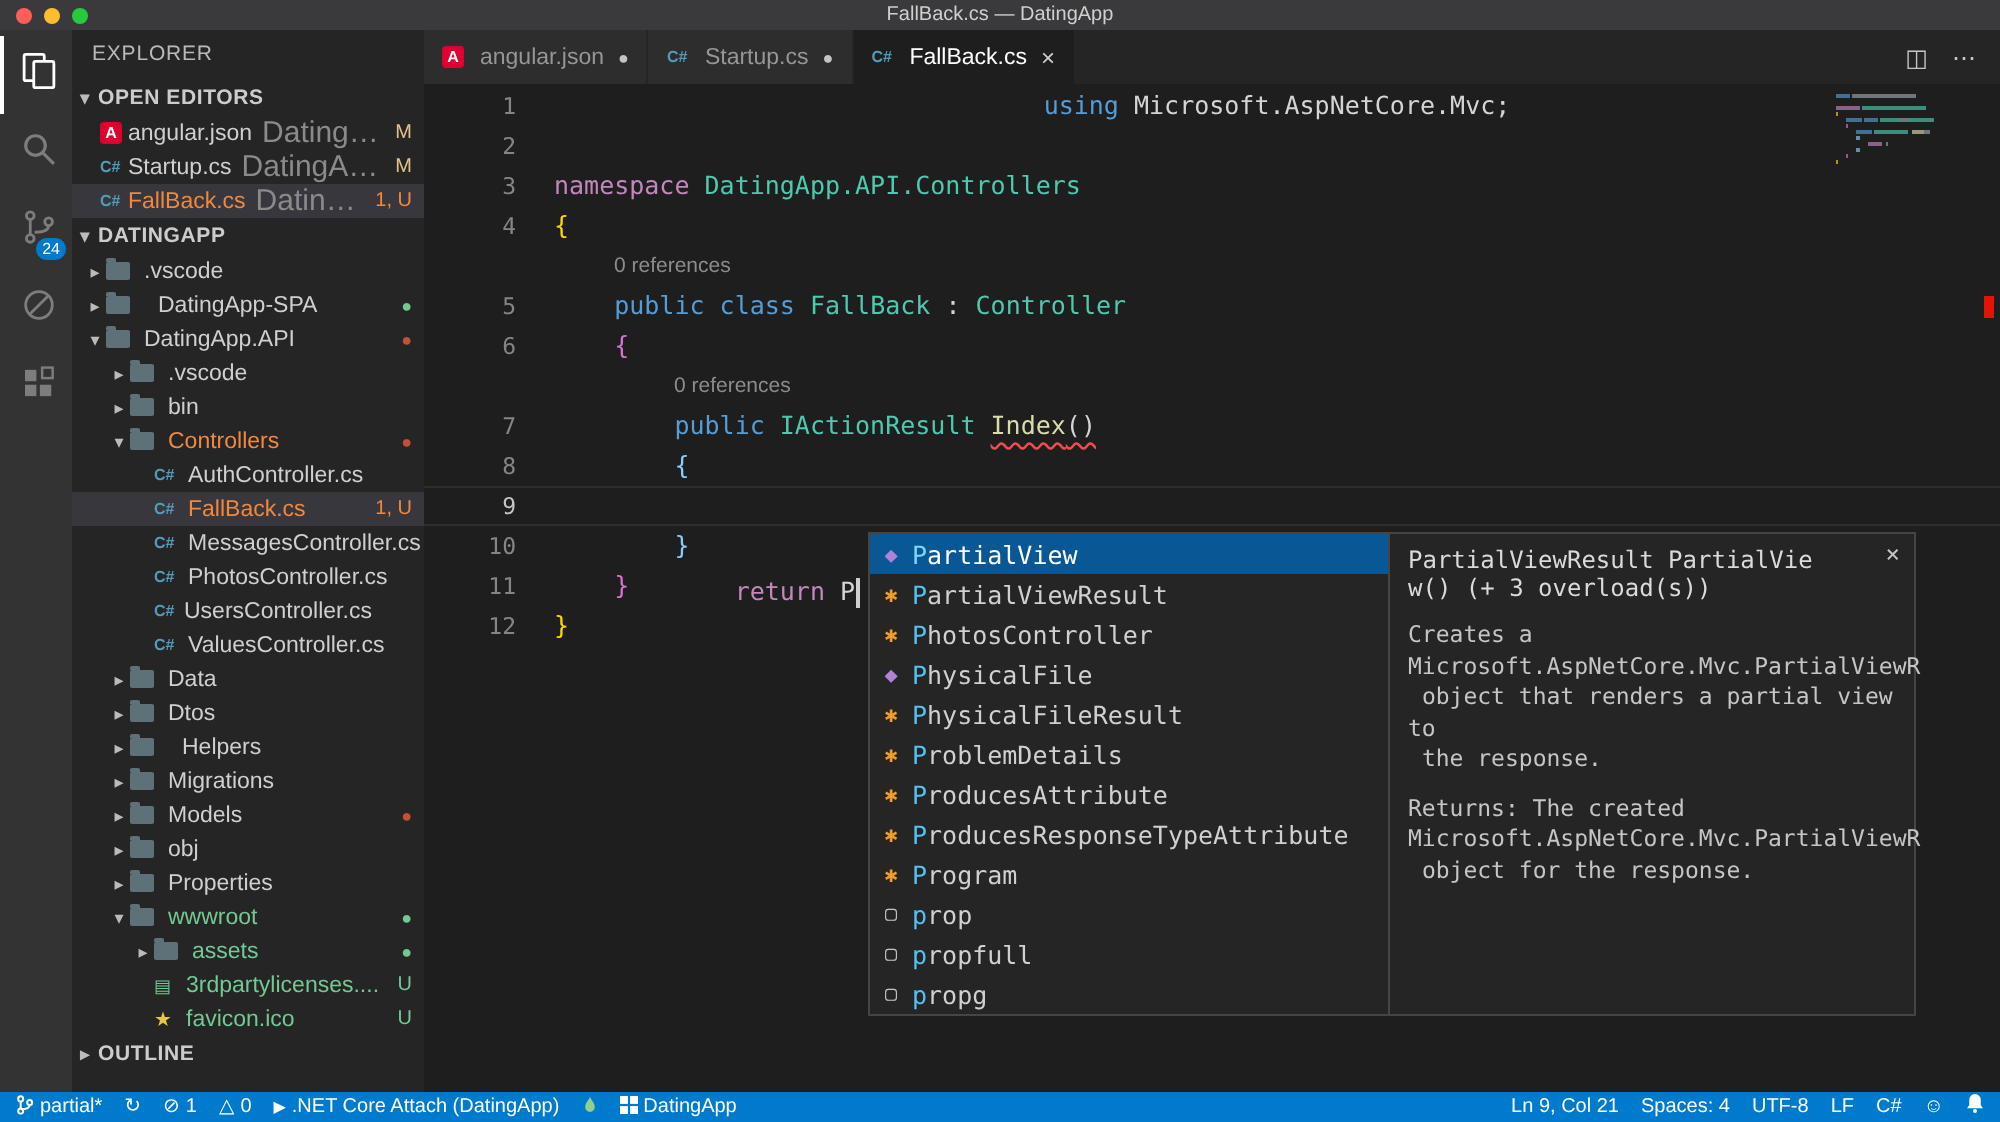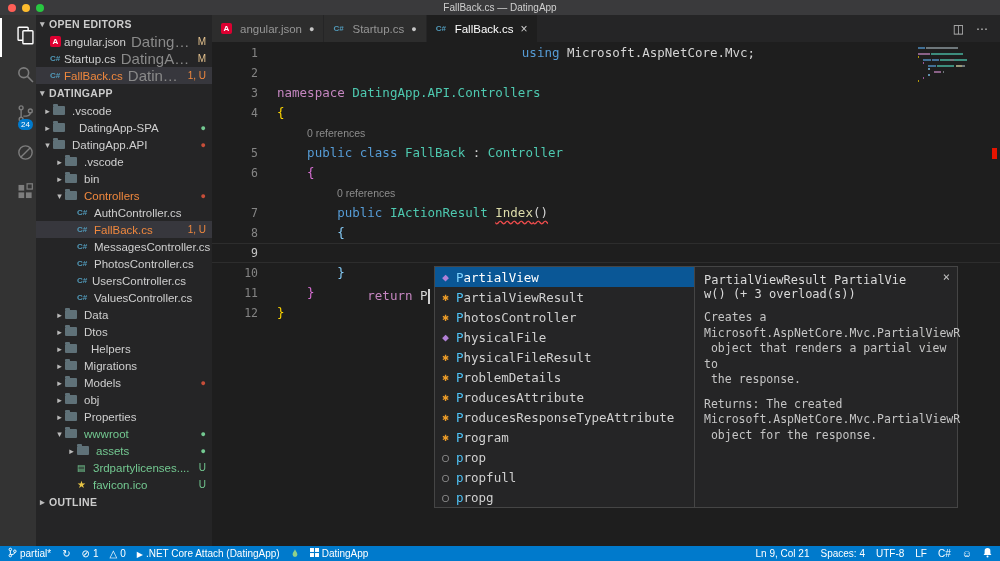--- a/index.html
+++ b/index.html
@@ -13,21 +13,21 @@
   .titlebar{height:15px;background:#3a3a3c;display:flex;align-items:center;position:relative;flex:0 0 auto}
   .traffic{display:flex;gap:6px;margin-left:8px;z-index:2}
   .tl{width:8px;height:8px;border-radius:50%;cursor:pointer}
   .tl.red{background:#ff5f57}.tl.yellow{background:#fdbc2e}.tl.green{background:#28c841}
   .titlebar .title{position:absolute;left:0;right:0;text-align:center;font-size:10px;color:#cfcfcf}
 
   .main{flex:1;display:flex;min-height:0}
 
   
   .activitybar{width:36px;background:#333;display:flex;flex-direction:column;flex:0 0 auto;padding-top:3px}
-  .ab-item{height:39px;display:flex;align-items:center;justify-content:flex-end;position:relative;color:#7d7d7d;cursor:pointer;border-left:2px solid transparent}
+  .ab-item{height:39px;display:flex;align-items:center;justify-content:center;position:relative;color:#7d7d7d;cursor:pointer;border-left:2px solid transparent}
   .ab-item.active{color:#fff;border-left:2px solid #fff}
   .ab-badge{position:absolute;right:3px;bottom:5px;background:var(--accent);color:#fff;font-size:8px;border-radius:8px;padding:0 3px;line-height:11px}
 
   
   .sidebar{width:176px;background:#252526;flex:0 0 auto;font-size:11.5px;overflow:hidden;display:flex;flex-direction:column}
   .sidebar-title{height:25px;line-height:25px;padding-left:10px;font-size:10.5px;color:#b9b9b9;letter-spacing:.4px;flex:0 0 auto}
   .section-header{height:18px;display:flex;align-items:center;font-weight:bold;font-size:10.5px;color:#ccc;letter-spacing:.3px;cursor:pointer;flex:0 0 auto}
   .section-header .chev{width:13px;text-align:center;font-size:9px;color:#bbb}
   .row{height:17px;display:flex;align-items:center;padding-right:6px;white-space:nowrap;cursor:pointer;overflow:hidden}
   .row.selected{background:#37373d}
@@ -158,20 +158,21 @@
             <rect x="4" y="4.5" width="6.5" height="6.5"></rect>
             <rect x="4" y="13" width="6.5" height="6.5"></rect>
             <rect x="12.5" y="13" width="6.5" height="6.5"></rect>
             <rect x="13.8" y="3.2" width="6" height="6" fill="none" stroke="currentColor" stroke-width="1.4"></rect>
           </svg>
         </span>
       </div>
     </div>
 
     <div class="sidebar">
+      <div class="sidebar-title">EXPLORER</div>
       <div class="section-header">
         <span class="chev">▾</span>
         <span>OPEN EDITORS</span>
       </div>
       <div id="open-editors">
           <div class="row oe-row">
             <span class="ng-ico">A</span>
             <span class="fname modified">angular.json</span>
             <span class="fdetail">DatingApp...</span>
             <span class="rbadge modified">M</span>

